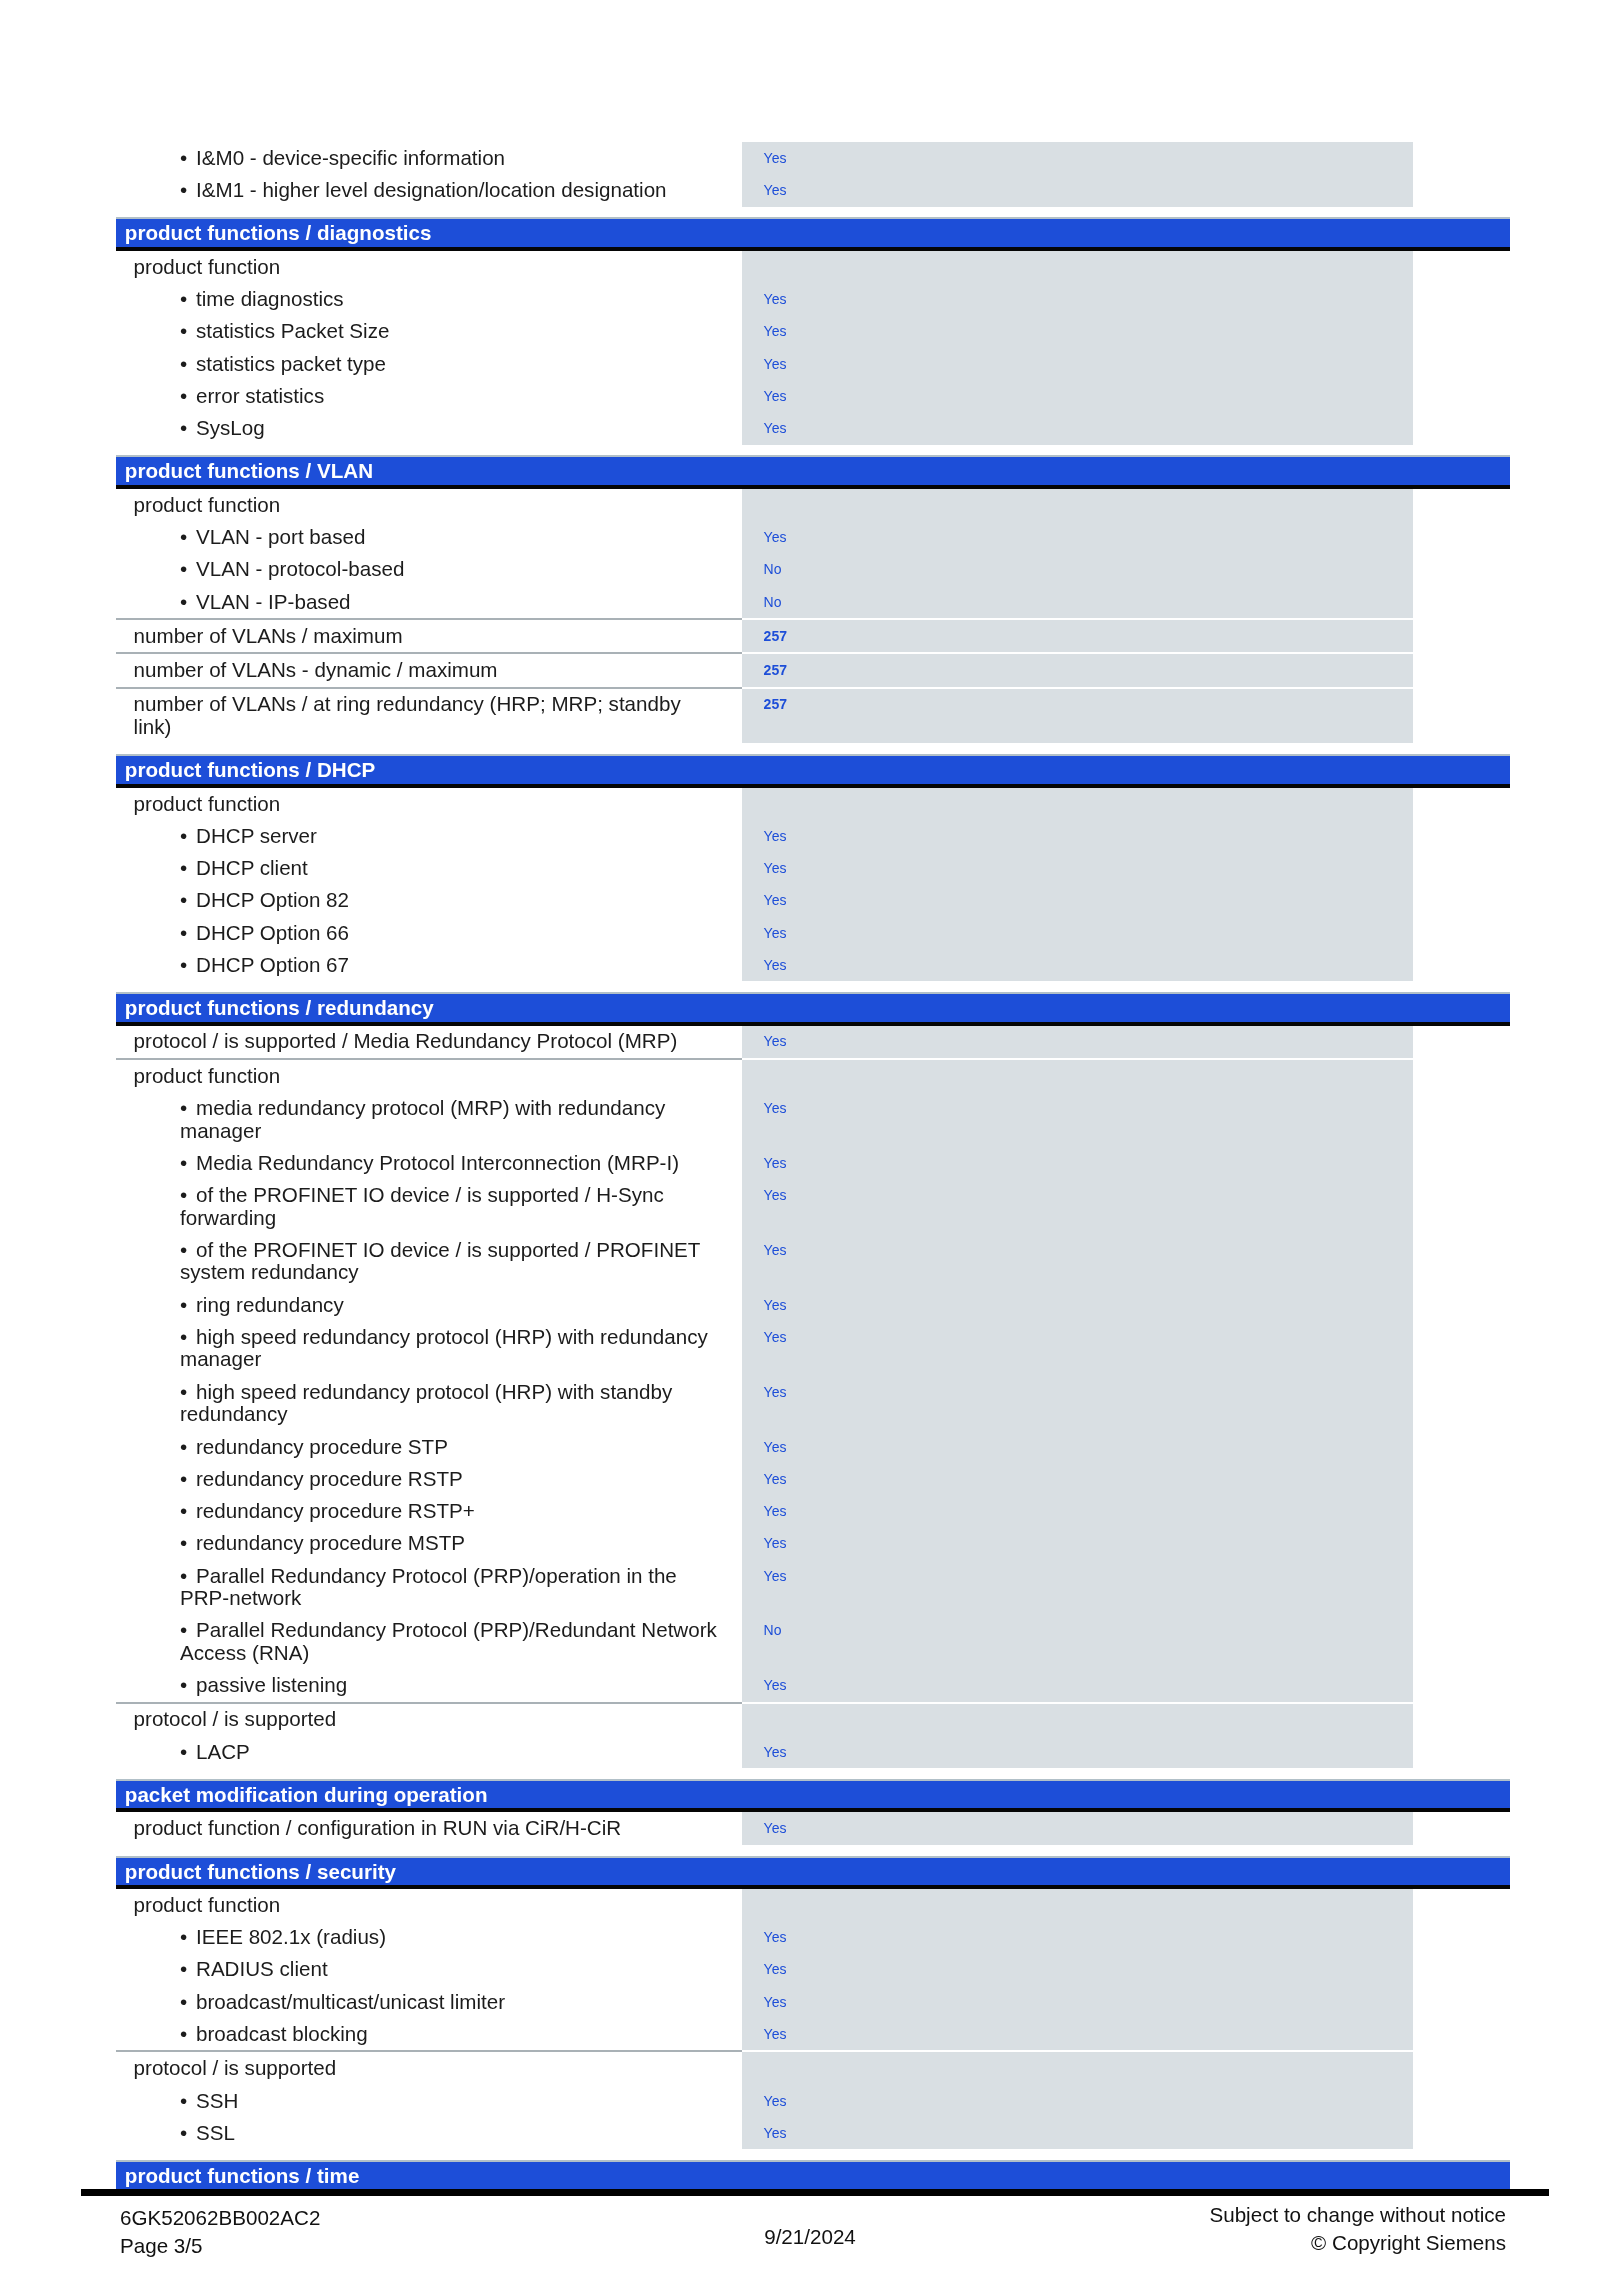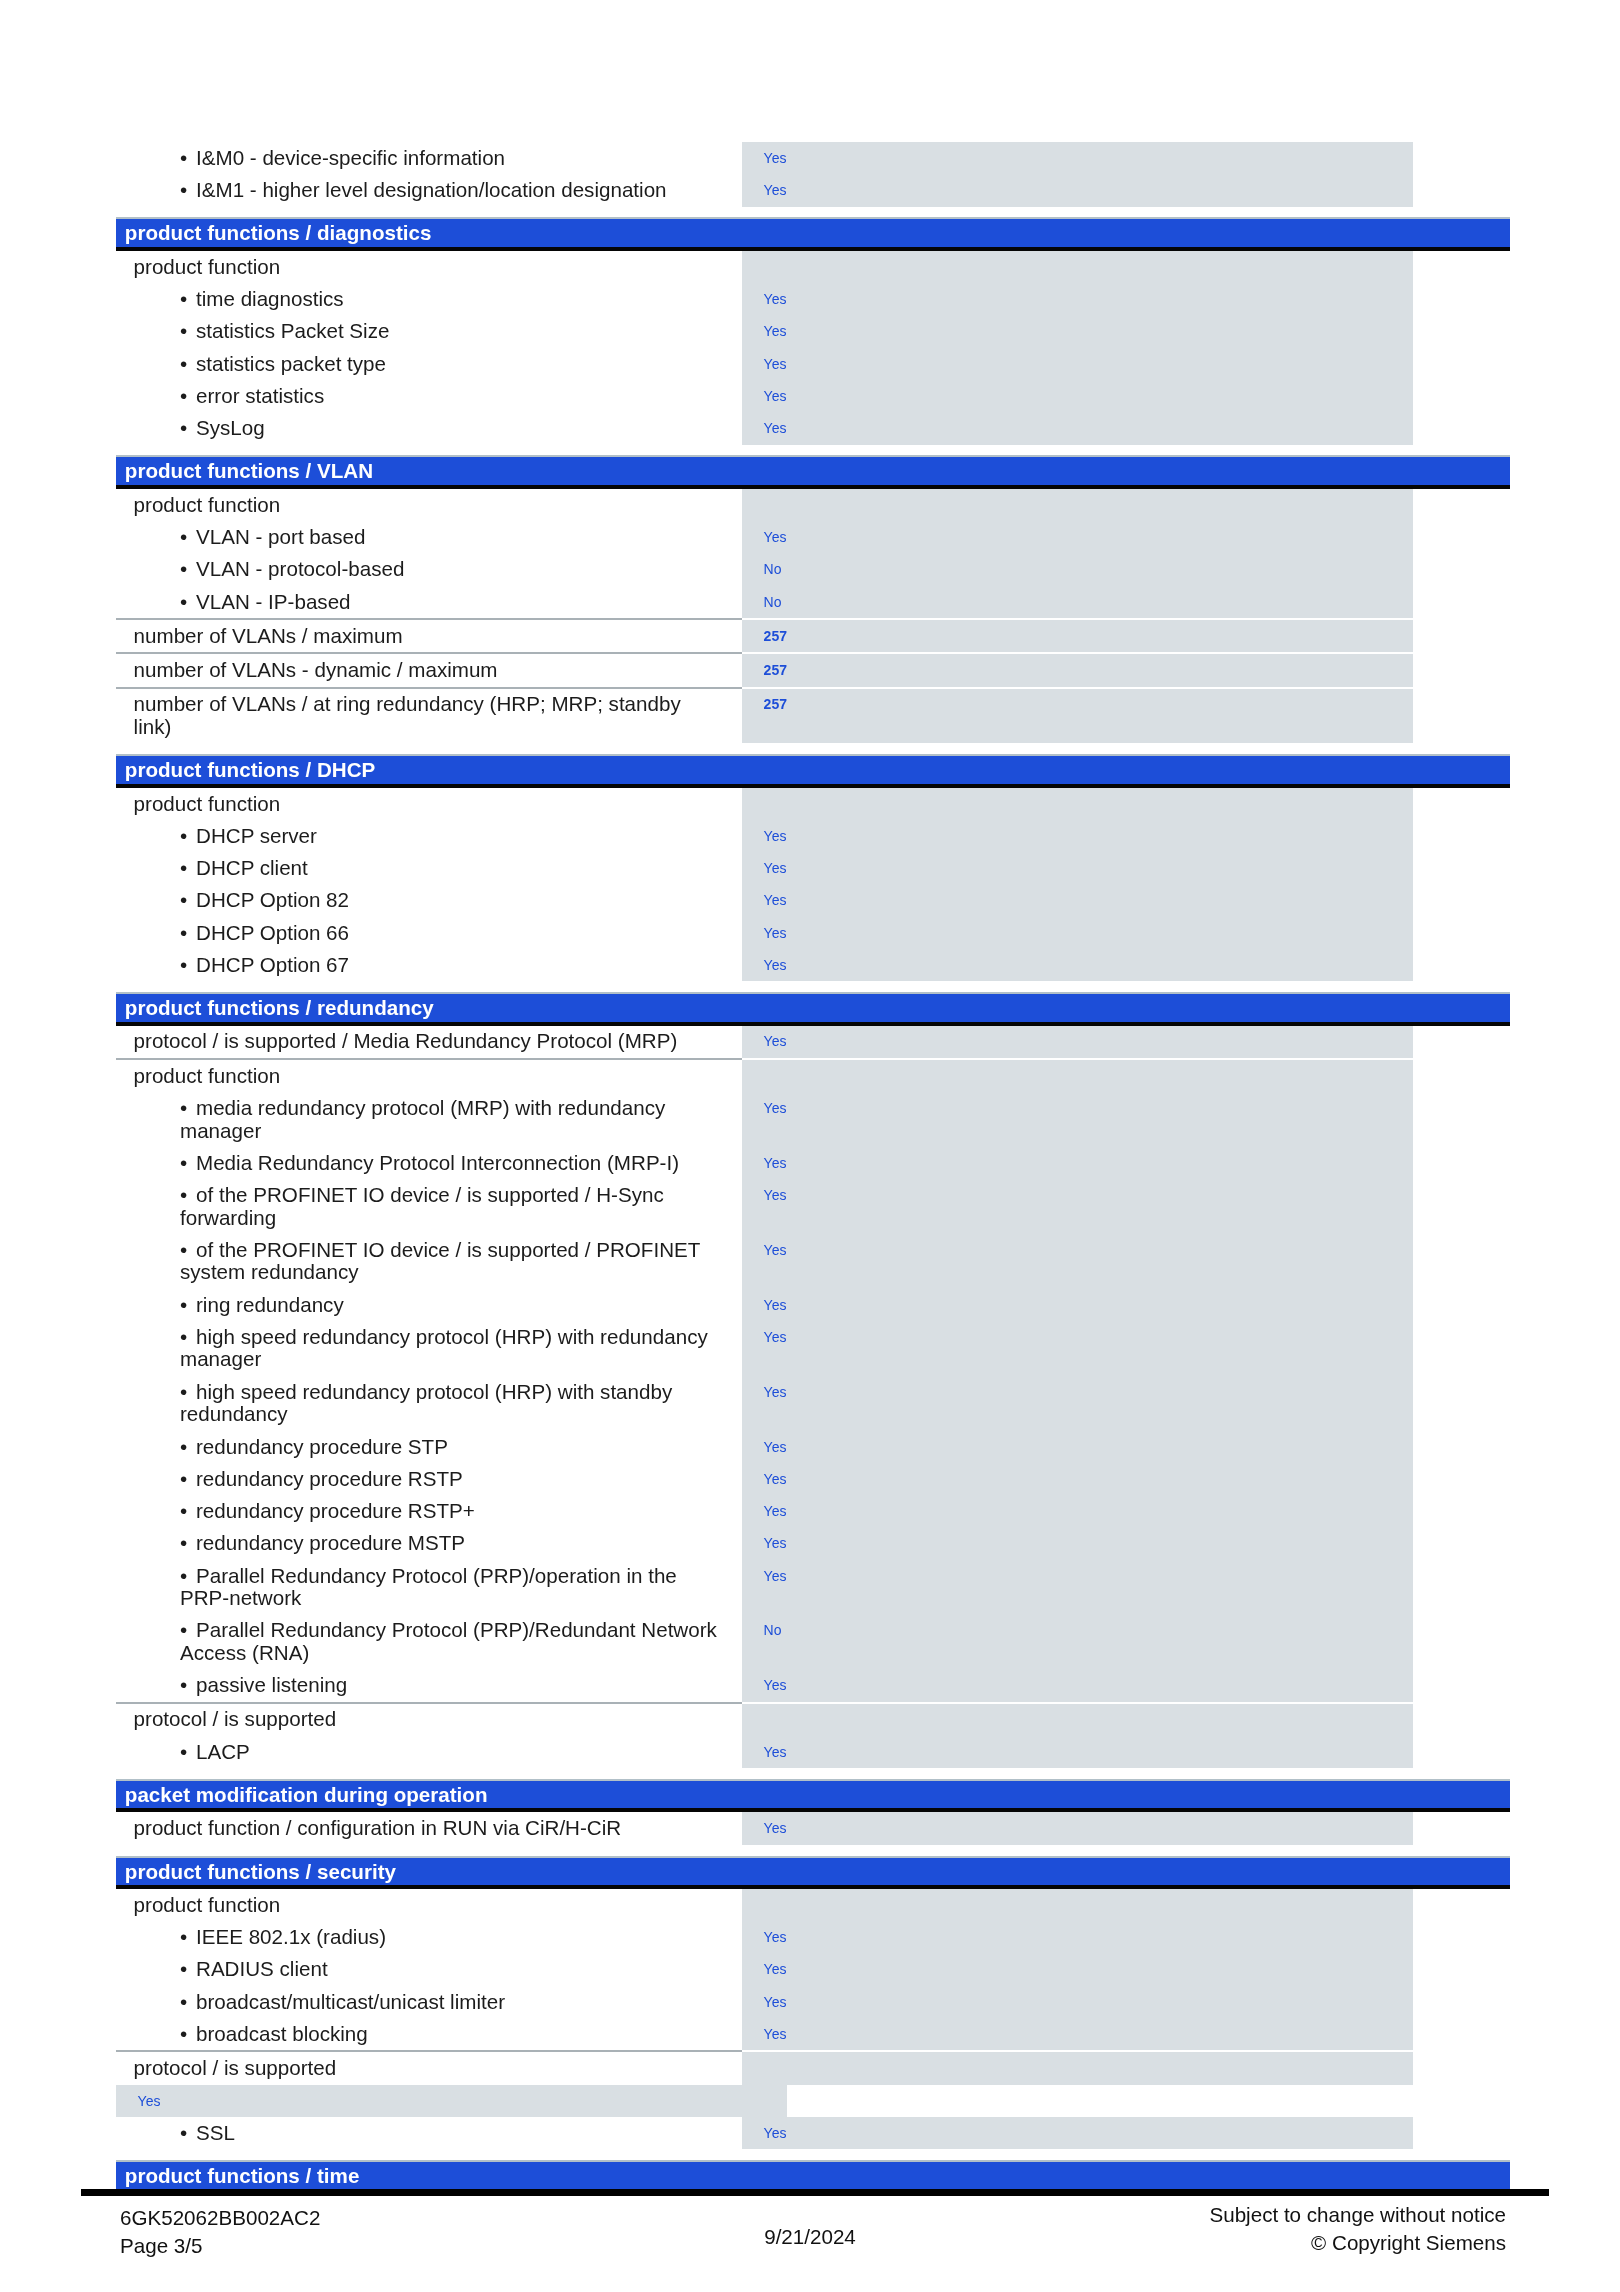--- a/index.html
+++ b/index.html
@@ -235,20 +235,21 @@
       </div>
       <div class="row">
         <div class="cell-label bullet"><span class="bullet-glyph">•</span><span class="label-text">broadcast blocking</span></div>
         <div class="cell-value"><span class="value-text">Yes</span></div>
       </div>
       <div class="row sep">
         <div class="cell-label"><span class="label-text">protocol / is supported</span></div>
         <div class="cell-value"><span class="value-text"></span></div>
       </div>
       <div class="row">
+        <div class="cell-label bullet"><span class="bullet-glyph">•</span><span class="label-text">SSH</span></div>
         <div class="cell-value"><span class="value-text">Yes</span></div>
       </div>
       <div class="row">
         <div class="cell-label bullet"><span class="bullet-glyph">•</span><span class="label-text">SSL</span></div>
         <div class="cell-value"><span class="value-text">Yes</span></div>
       </div>
       <div class="section-bar"><span class="section-title">product functions / time</span></div>
       <div class="page-bottom-border"></div>
     </div>
   <div class="footer-item f-article">6GK52062BB002AC2</div>

